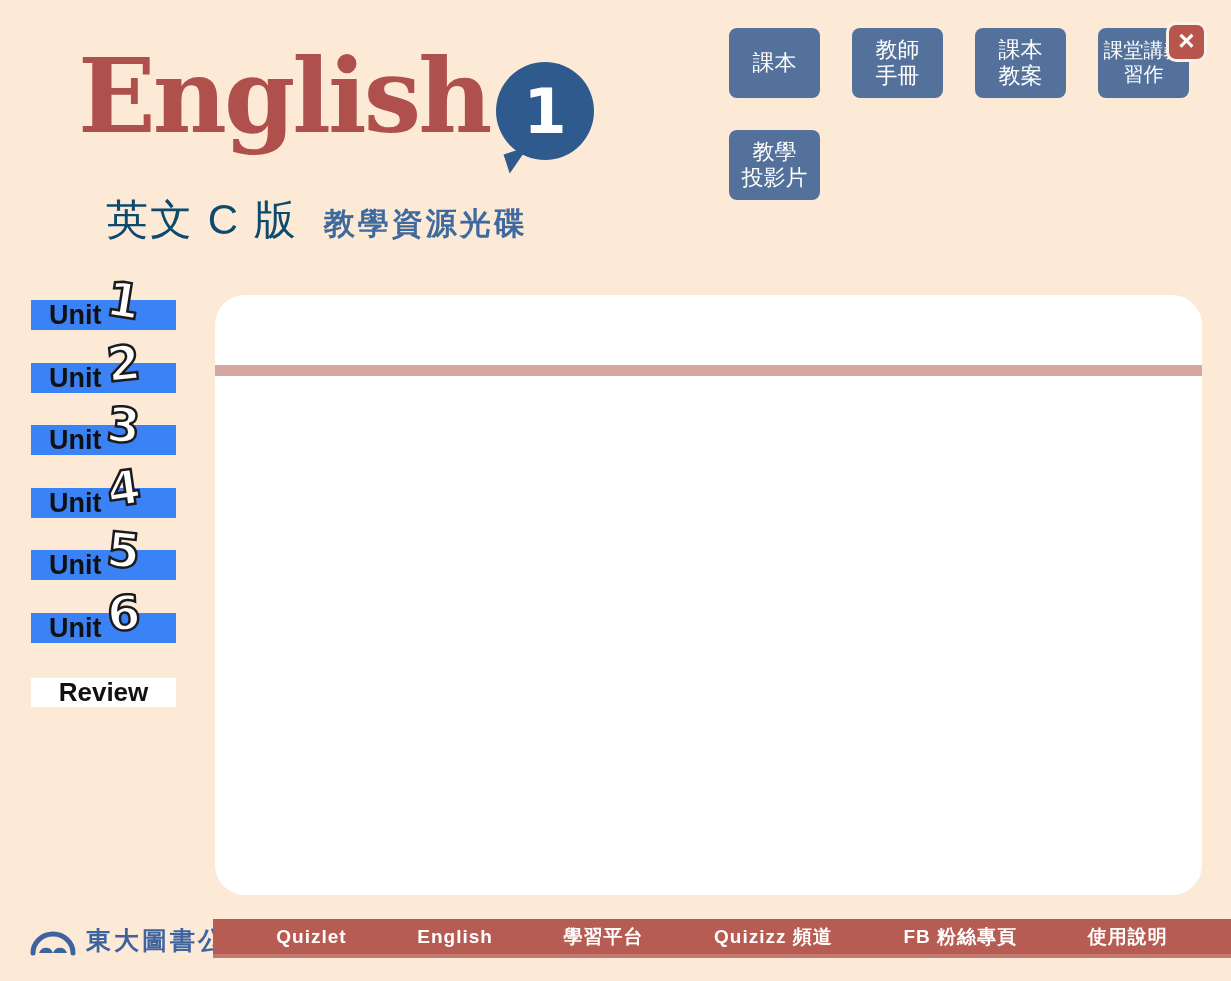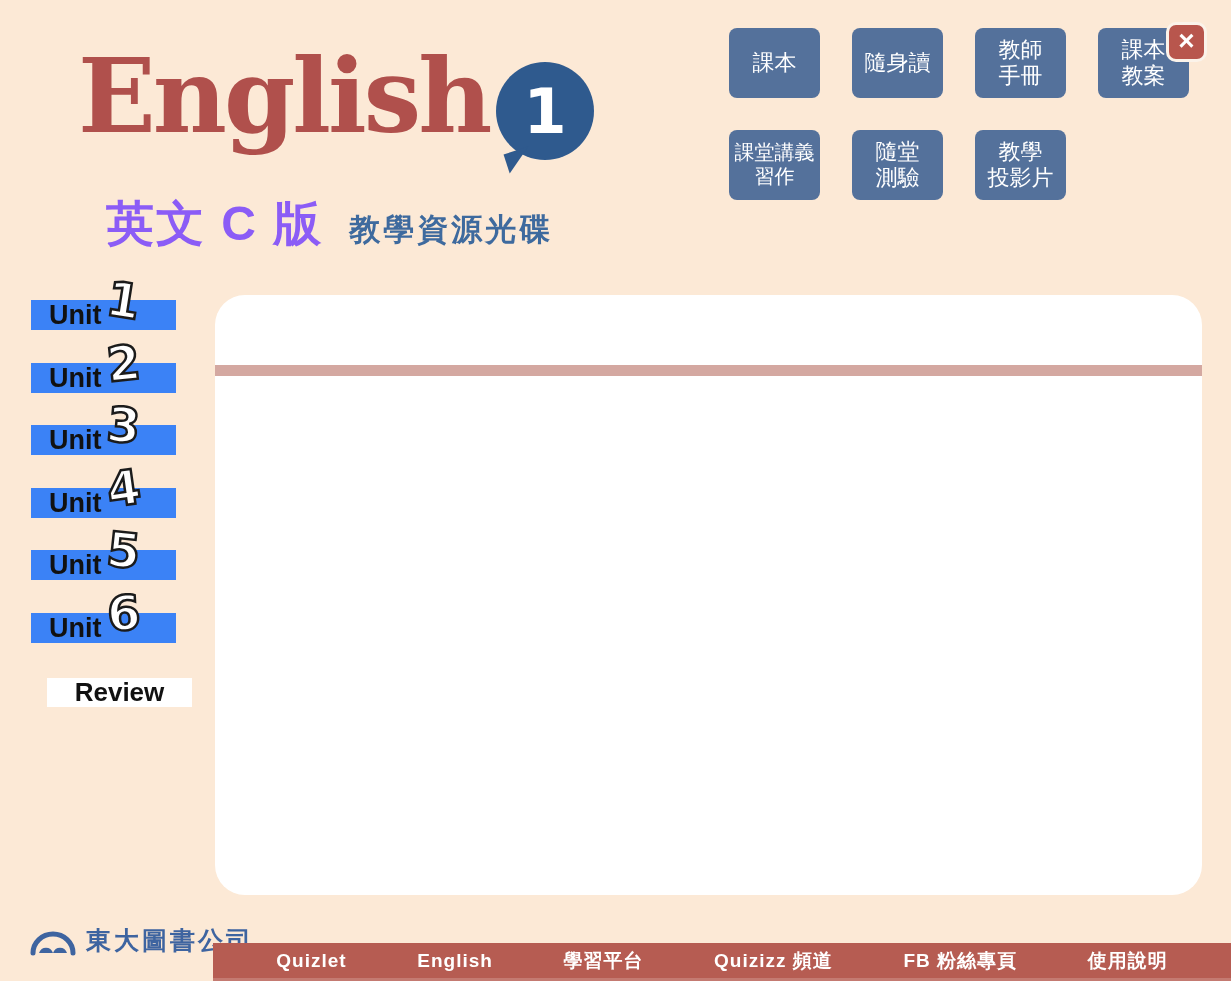--- a/index.html
+++ b/index.html
@@ -34,21 +34,21 @@
     font-family: "DejaVu Sans", sans-serif;
   }
   .level-badge .tail {
     position: absolute; left: 10px; bottom: -10px;
     width: 0; height: 0;
     border-left: 26px solid #2f5a8e;
     border-bottom: 20px solid transparent;
     transform: rotate(-18deg);
   }
   .subtitle-row { margin-top: 12px; display: flex; align-items: baseline; gap: 26px; padding-left: 28px; }
-  .series-title { color: #8b5cf6; font-weight: bold; font-size: 48px; letter-spacing: 2px; }
+  .series-title { color: #0c4a6e; font-weight: normal; font-size: 42px; letter-spacing: 2px; }
   .series-subtitle { color: #3e6a9e; font-weight: bold; font-size: 31px; letter-spacing: 3px; }
 
   
   .resource-grid {
     position: absolute; left: 729px; top: 28px;
     display: grid;
     grid-template-columns: repeat(4, 91px);
     grid-auto-rows: 70px;
     column-gap: 12px; row-gap: 16px; gap: 32px;
   }
@@ -106,21 +106,20 @@
   .unit-3 { top: 425px; } .unit-3 .unit-num { transform: rotate(5deg); }
   .unit-4 { top: 488px; } .unit-4 .unit-num { transform: rotate(-8deg); }
   .unit-5 { top: 550px; } .unit-5 .unit-num { transform: rotate(6deg); }
   .unit-6 { top: 613px; } .unit-6 .unit-num { transform: rotate(-3deg); }
   .review-item {
     position: absolute; left: 0; top: 678px;
     width: 145px; height: 29px;
     background: #ffffff;
     display: flex; align-items: center; justify-content: center;
     cursor: pointer;
-    margin-left: 16px;
   }
   .review-item .review-word { font-weight: bold; font-size: 26px; color: #111111; }
 
   
   .content-panel {
     position: absolute; left: 215px; top: 295px;
     width: 987px; height: 600px;
     background: #ffffff;
     border-radius: 30px;
   }
@@ -145,21 +144,20 @@
     letter-spacing: 3px;
   }
   .footer-bar {
     position: absolute; left: 213px; top: 919px;
     width: 1018px; height: 39px;
     background: #b65c52;
     border-bottom: 4px solid #c47a71;
     display: flex; align-items: center;
     justify-content: space-around;
     padding: 0 28px;
-    margin-top: 24px;
   }
   .footer-link {
     color: #ffffff;
     font-size: 19px;
     font-weight: bold;
     letter-spacing: 1px;
     background: none; border: none;
     cursor: pointer;
     font-family: "Liberation Sans", "DejaVu Sans", sans-serif;
   }
@@ -176,29 +174,26 @@
     </div>
   </div>
   <div class="subtitle-row">
     <span class="series-title">英文 C 版</span>
     <span class="series-subtitle">教學資源光碟</span>
   </div>
 </div>
 
 <div class="resource-grid">
   <button class="res-btn">課本</button>
-  <button class="res-btn">隨身讀</button>
   <button class="res-btn">教師
 手冊</button>
   <button class="res-btn">課本
 教案</button>
   <button class="res-btn btn-small">課堂講義
 習作</button>
-  <button class="res-btn">隨堂
-測驗</button>
   <button class="res-btn">教學
 投影片</button>
 </div>
 
 <button class="close-btn">
   <span class="glyph">×</span>
 </button>
 
 <div class="sidebar">
   <div class="unit-item unit-1">

